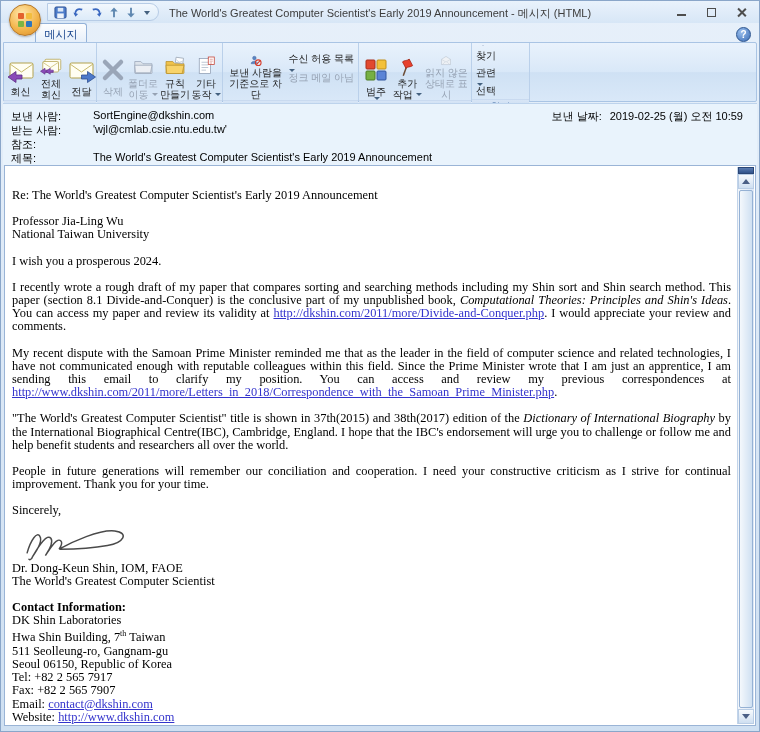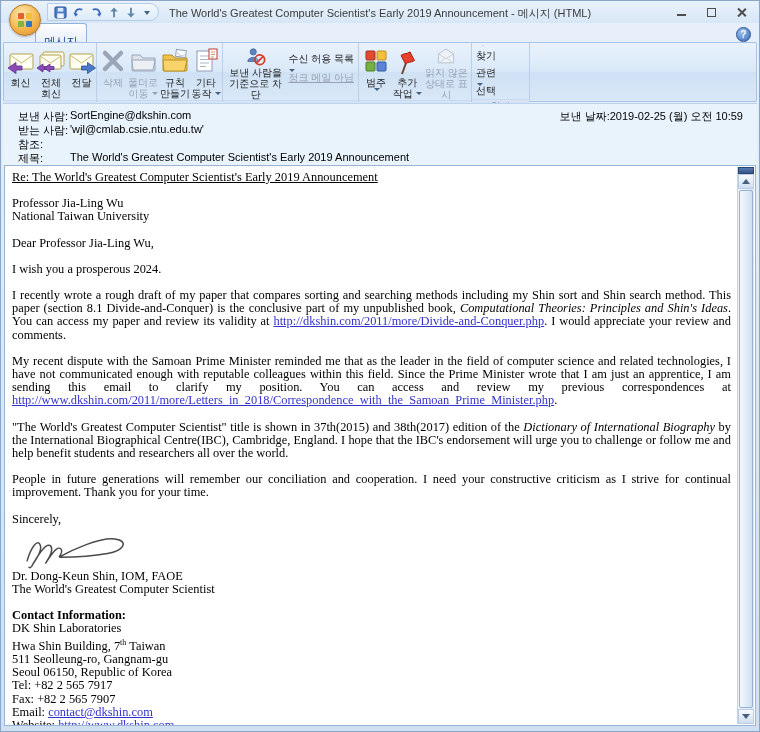--- a/index.html
+++ b/index.html
@@ -36,69 +36,69 @@
          background:linear-gradient(#f3f8fd,#dcebf9); border:1px solid #b7cce6;
          border-radius:0 9px 9px 0; display:flex; align-items:center; gap:5px; }
   .qat svg { display:block; }
   .qat-caret { width:0; height:0; border-left:3px solid transparent; border-right:3px solid transparent;
                border-top:4px solid #44617f; margin-left:2px; }
 
   
   .tabrow { position:absolute; top:22px; left:0; right:0; height:19px; }
   .tab { position:absolute; left:34px; top:0; width:52px; height:19px;
          background:linear-gradient(#fefefe,#e6effa); border:1px solid #94b2d8; border-bottom:none;
-         border-radius:3px 3px 0 0; font-size:11px; color:#15428b; text-align:center; padding-top:10px; }
+         border-radius:3px 3px 0 0; font-size:11px; color:#15428b; text-align:center; padding-top:3px; }
   .helpbtn { position:absolute; top:26px; right:8px; width:15px; height:15px; border-radius:50%;
              background:radial-gradient(circle at 35% 30%, #9cc0ee, #3a6cb5);
              border:1px solid #2c558f; color:#fff; font-size:10px; font-weight:bold;
              display:flex; align-items:center; justify-content:center; z-index:6; }
 
   
   .ribbon { position:absolute; top:41px; left:2px; right:2px; height:60px;
             background:linear-gradient(#e9f2fc,#d9e8f8 50%,#cfe1f4 51%,#d9e8f8);
             border:1px solid #a9c4e4; border-radius:0 2px 2px 2px; display:flex; }
   .group { position:relative; height:100%; display:flex; flex-direction:column;
            border-right:1px solid #bad0ea; }
   .group-body { flex:1; display:flex; align-items:flex-start; padding:1px 2px 0 2px; }
   .group-label { height:14px; font-size:10px; color:#3e6aa3; text-align:center; line-height:14px;
                  background:linear-gradient(#d7e5f6,#c4d8ef); border-top:1px solid #c9daf0;
                  position:relative; }
   .launcher { position:absolute; right:2px; bottom:2px; width:9px; height:9px;
               border-left:1px solid #7c9cc4; border-top:1px solid #7c9cc4; }
   .launcher:after { content:""; position:absolute; right:1px; bottom:1px; width:0; height:0;
               border-left:4px solid transparent; border-bottom:4px solid #7c9cc4; }
 
-  .bigbtn { display:flex; flex-direction:column; align-items:center; padding-top:1px;
+  .bigbtn { display:flex; flex-direction:column; align-items:center; padding-top:10px;
             font-size:10px; line-height:11px; color:#1e1e1e; text-align:center;
             border-radius:2px; height:56px; }
   .bigbtn .icon32 { width:32px; height:32px; }
   .bigbtn.disabled { color:#96a2b3; }
   .smallbtn { display:flex; gap:3px; font-size:10px; color:#1e1e1e;
               height:18px; padding:0 2px; border-radius:2px; white-space:nowrap;flex-direction:column; }
-  .smallbtn.disabled { color:#96a2b3;text-decoration:underline; }
+  .smallbtn.disabled { color:#96a2b3; }
   .caret { width:0; height:0; border-left:3px solid transparent; border-right:3px solid transparent;
            border-top:3px solid #44617f; display:inline-block; margin-left:1px; }
   .disabled .caret { border-top-color:#96a2b3; }
   .lblrow { display:flex; align-items:center; justify-content:center; gap:2px; }
 
   
   .msgheader { position:absolute; top:102px; left:2px; right:2px; height:62px;
                background:#e9f3fc; border-top:1px solid #bdd3ec; font-size:11px; color:#000; }
-  .frow { position:absolute; left:15px; display:flex; }
+  .frow { position:absolute; left:8px; display:flex;gap:30px; }
   .frow .flabel { width:52px; color:#000; }
-  .sentrow { position:absolute; top:5px; right:14px; display:flex; }
+  .sentrow { position:absolute; top:5px; right:14px; display:flex; gap:8px; }
 
   
   .msgbody { position:absolute; top:164px; left:3px; right:3px; bottom:5px;
              background:#fff; border:1px solid #9ab4d6; }
   .content { position:absolute; left:7px; right:24px; top:5px; bottom:0; overflow:hidden;
              font-family:"Liberation Serif",serif; font-size:12.4px; line-height:13.2px;
              color:#000; text-align:justify; }
   .content p { margin:13px 0 0 0; }
-  .content p:first-child { margin-top:0;text-decoration:underline; }
+  .content p:first-child { margin-top:18px; }
   .content a { color:#3333cc; text-decoration:underline; cursor:pointer;text-align:right; }
   .content sup { font-size:8px; }
   .sigline { text-align:left; }
   .sigimg { margin:2px 0 0 4px; display:block; }
   .nosp { margin-top:0 !important; }
 
   
   .vscroll { position:absolute; top:1px; right:1px; bottom:1px; width:17px;
              background:linear-gradient(90deg,#f2f6fb,#dce7f5); border-left:1px solid #c2d4ea; }
   .split { height:7px; background:linear-gradient(#5a7bb0,#31538b); border:1px solid #2a4675; }
@@ -413,21 +413,20 @@
     <div class="sentrow">
         <span>보낸 날짜:</span>
         <span>2019-02-25 (월) 오전 10:59</span>
       </div>
   </div>
 
   <div class="msgbody">
     <div class="content">
       <p>Re: The World's Greatest Computer Scientist's Early 2019 Announcement</p>
       <p><span>Professor Jia-Ling Wu</span><br><span>National Taiwan University</span></p>
-      <p>Dear Professor Jia-Ling Wu,</p>
       <p>I wish you a prosperous 2024.</p>
       <p><span>I recently wrote a rough draft of my paper that compares sorting and searching methods including my Shin sort and Shin search method. This paper (section 8.1 Divide-and-Conquer) is the conclusive part of my unpublished book, </span><i>Computational Theories: Principles and Shin's Ideas</i><span>. You can access my paper and review its validity at </span><a>http://dkshin.com/2011/more/Divide-and-Conquer.php</a><span>. I would appreciate your review and comments.</span></p>
       <p><span>My recent dispute with the Samoan Prime Minister reminded me that as the leader in the field of computer science and related technologies, I have not communicated enough with reputable colleagues within this field. Since the Prime Minister wrote that I am just an apprentice, I am sending this email to clarify my position. You can access and review my previous correspondences at </span><a>http://www.dkshin.com/2011/more/Letters_in_2018/Correspondence_with_the_Samoan_Prime_Minister.php</a><span>.</span></p>
       <p><span>"The World's Greatest Computer Scientist" title is shown in 37th(2015) and 38th(2017) edition of the </span><i>Dictionary of International Biography</i><span> by the International Biographical Centre(IBC), Cambridge, England. I hope that the IBC's endorsement will urge you to challenge or follow me and help benefit students and researchers all over the world.</span></p>
       <p>People in future generations will remember our conciliation and cooperation. I need your constructive criticism as I strive for continual improvement. Thank you for your time.</p>
       <p class="sigline">Sincerely,</p>
       <svg class="sigimg" width="130" height="42" viewBox="0 0 130 46">
         <path d="M6 36 C10 22 17 12 20 18 C23 23 17 33 12 40 C20 26 28 15 32 20 C35 24 30 33 26 39 C33 28 39 19 43 23 C45 25 43 29 41 32 C55 24 86 10 102 12 C118 14 112 25 94 28 C78 31 55 32 42 32 M12 40 C11 43 9 44 8 43" stroke="#4a4a4a" stroke-width="1.6" fill="none" stroke-linecap="round"></path>
       </svg>
       <p class="nosp sigline"><span>Dr. Dong-Keun Shin, IOM, FAOE</span><br><span>The World's Greatest Computer Scientist</span></p>

